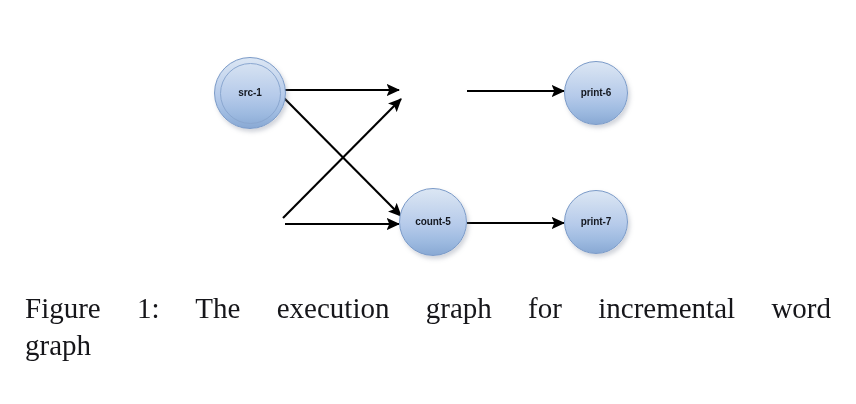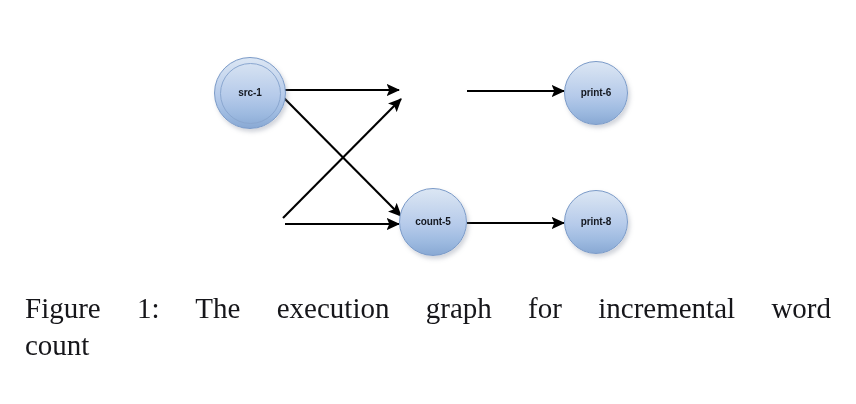--- a/index.html
+++ b/index.html
@@ -146,23 +146,23 @@
 
     <div class="graph-node" style="left:399px; top:188px; width:68px; height:68px;">
       <span class="node-label">count-5</span>
     </div>
 
     <div class="graph-node" style="left:564px; top:61px; width:64px; height:64px;">
       <span class="node-label">print-6</span>
     </div>
 
     <div class="graph-node" style="left:564px; top:190px; width:64px; height:64px;">
-      <span class="node-label">print-8</span>
+      <span class="node-label">print-7</span>
     </div>
 
   </div>
 
   <div id="figure-caption">
     <span class="cap-line justified">Figure 1: The execution graph for incremental word</span>
-    <span class="cap-line last">count</span>
+    <span class="cap-line last">graph</span>
   </div>
 
 </div>
 
 </body></html>

